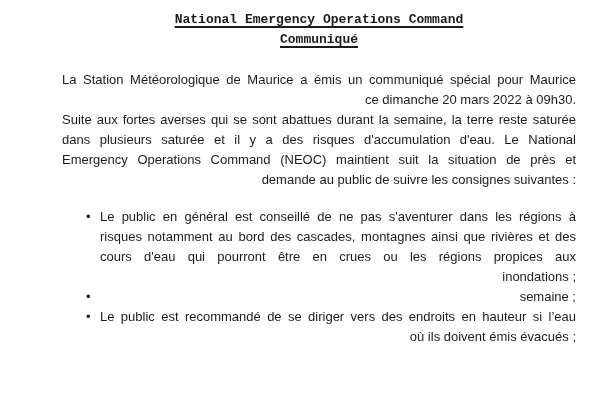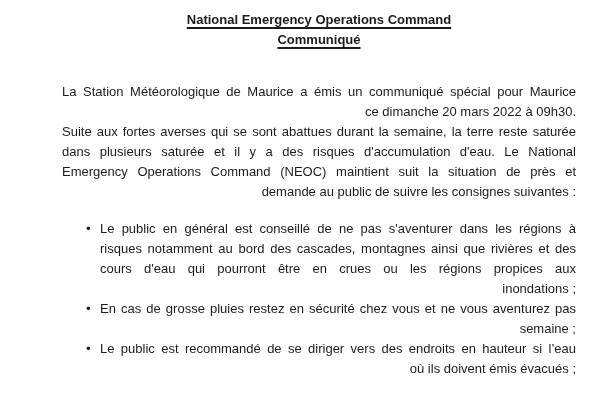--- a/index.html
+++ b/index.html
@@ -27,22 +27,22 @@
   .jl { text-align: justify; text-align-last: justify; }
   .title-line {
     font-size: 13px;
     line-height: 20px;
     font-weight: bold;
     text-align: center;
     text-decoration: underline;
     text-decoration-thickness: 1.5px;
     text-underline-offset: 3px;
   }
-  .title-block { padding-top: 2px; }
-  .para-1 { margin-top: 32px; }
+  .title-block { padding-top: 2px; font-family: Liberation Mono, monospace; }
+  .para-1 { margin-top: 20px; }
   .para-2 { }
   .bullet-list { margin-top: 17px; }
   .bullet-item { position: relative; padding-left: 38px; }
   .bullet-marker {
     position: absolute;
     left: 24px; top: 0;
     font-size: 13px;
     line-height: 20px;
   }
 </style>
@@ -77,21 +77,20 @@
           <div class="line jl">Le public en général est conseillé de ne pas s'aventurer dans les régions à</div>
           <div class="line jl">risques notamment au bord des cascades, montagnes ainsi que rivières et des</div>
           <div class="line jl">cours d'eau qui pourront être en crues ou les régions propices aux</div>
           <div class="line">inondations ;</div>
         </div>
       </div>
 
       <div class="bullet-item">
         <span class="bullet-marker">•</span>
         <div>
-          <div class="line jl">En cas de grosse pluies restez en sécurité chez vous et ne vous aventurez pas</div>
           <div class="line">semaine ;</div>
         </div>
       </div>
 
       <div class="bullet-item">
         <span class="bullet-marker">•</span>
         <div>
           <div class="line jl">Le public est recommandé de se diriger vers des endroits en hauteur si l’eau</div>
           <div class="line">où ils doivent émis évacués ;</div>
         </div>

